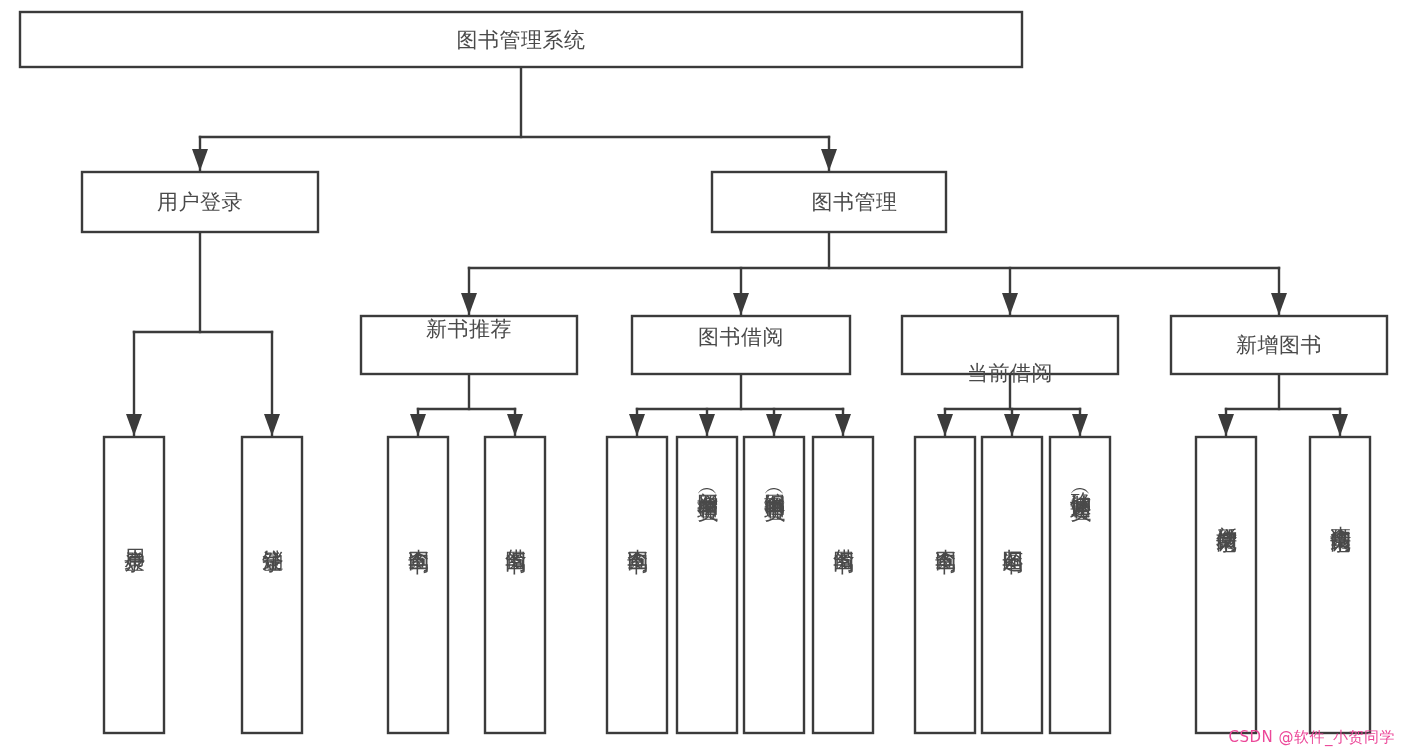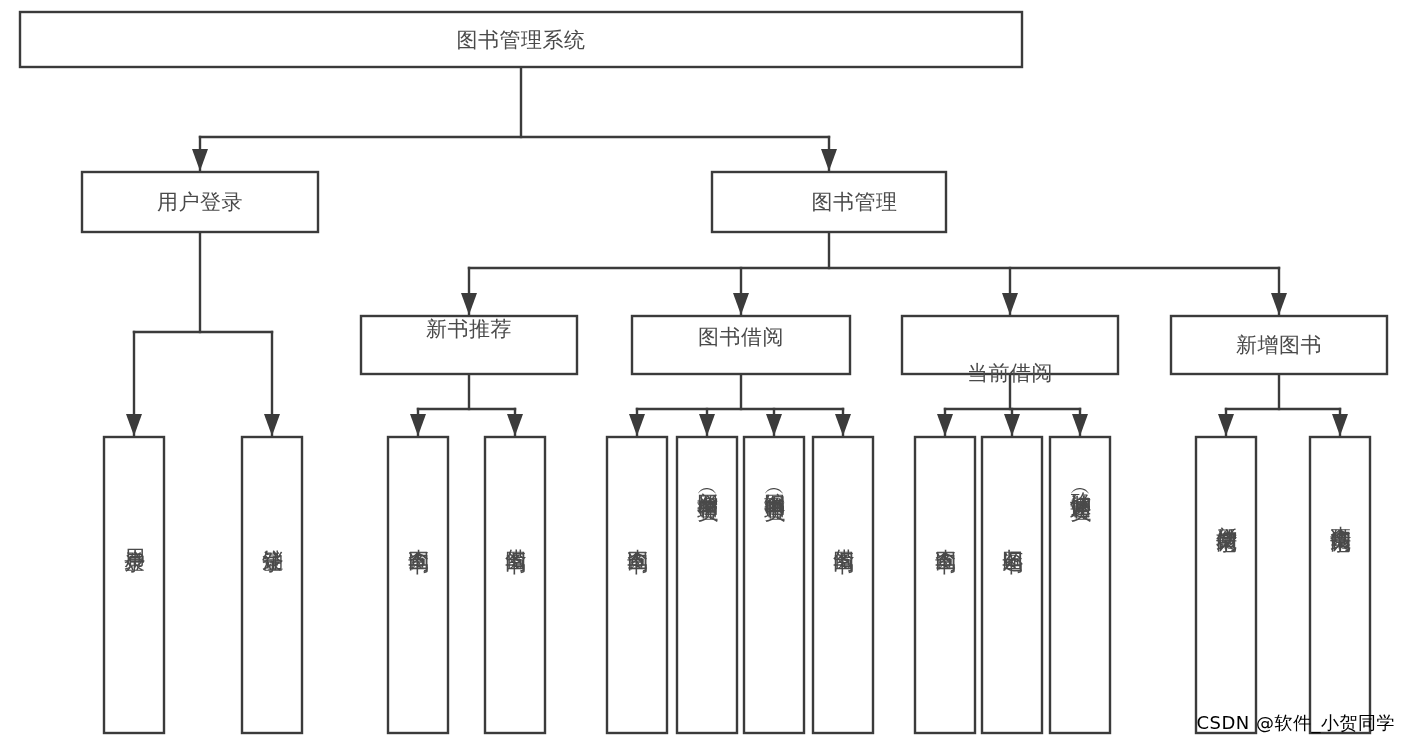--- a/index.html
+++ b/index.html
@@ -66,23 +66,23 @@
     align-items: center;
     justify-content: center;
     font-size: 21px;
     color: #4a4a4a;
     pointer-events: none;
     letter-spacing: 0.5px;
   }
   .watermark {
     position: absolute;
     right: 10px;
-    bottom: 12px;
-    font-size: 18px;
-    color: #000000;
+    bottom: 0;
+    font-size: 15px;
+    color: #ec4899;
     letter-spacing: 0.5px;
     white-space: nowrap;
   }
 </style>
 </head>
 <body>
 
 <div id="diagram-root">
 
   <svg class="diagram-canvas" viewBox="0 0 1405 747">

